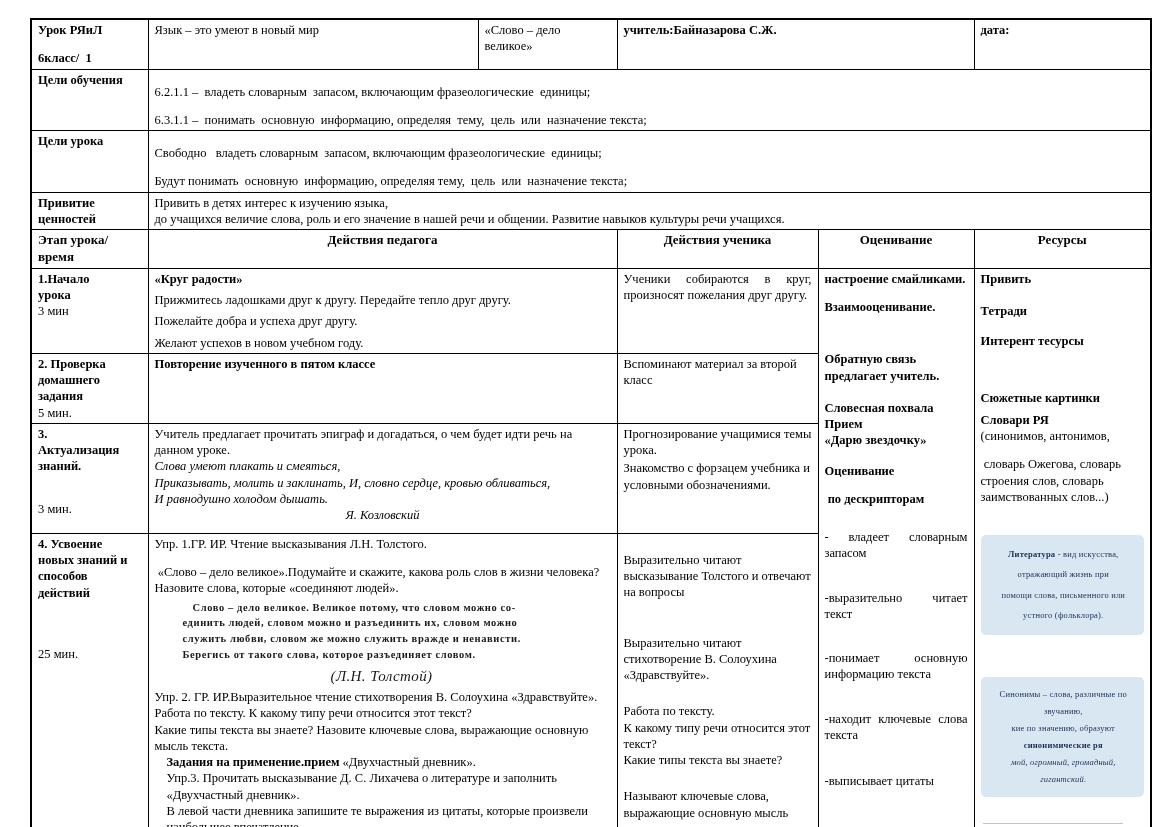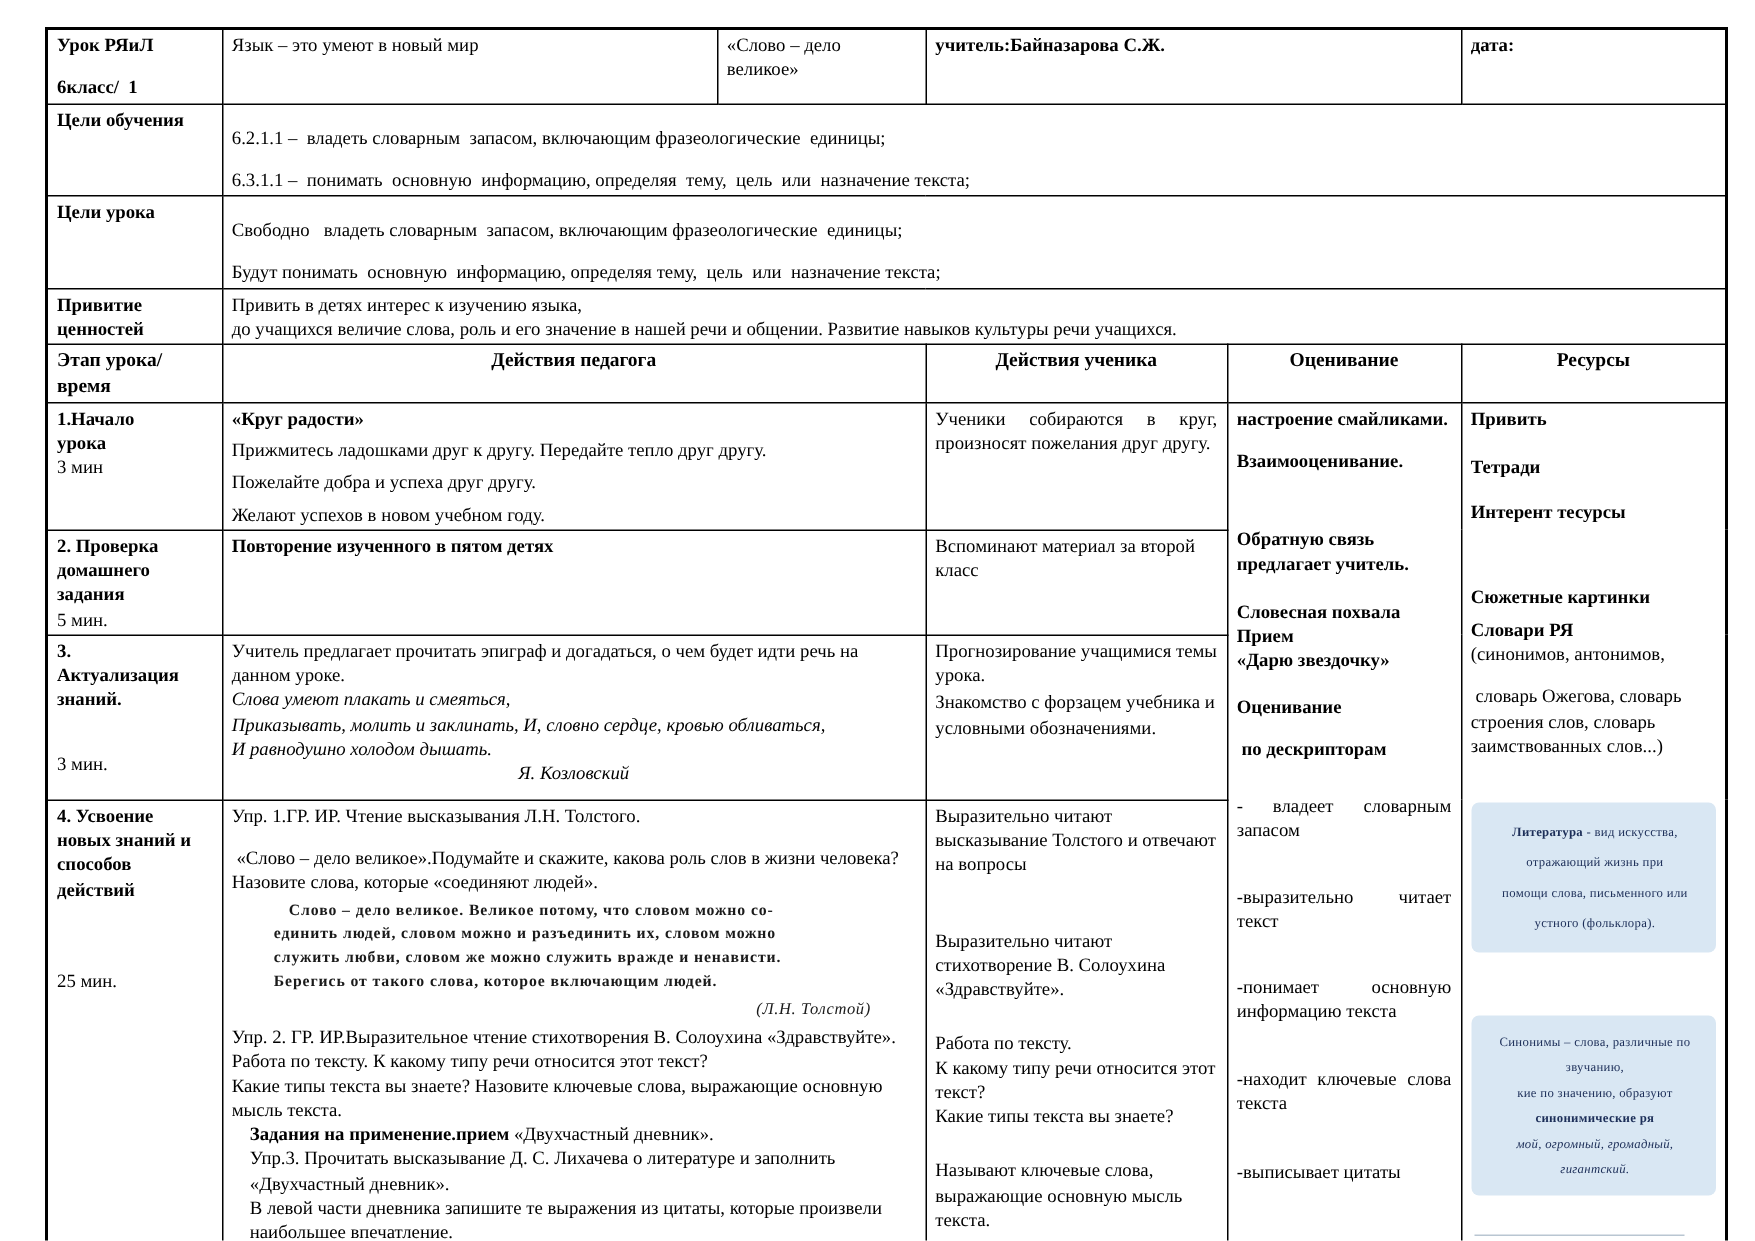--- a/index.html
+++ b/index.html
@@ -17,29 +17,29 @@
   .hdr{font-weight:bold;font-size:13px;}
   .g{margin-bottom:5px;}
   .ind{padding-left:12px;}
   .time{font-weight:normal;}
   .mt26{margin-top:26px;}
   .mt45{margin-top:45px;}
   
   .tquote{margin:3px 0 2px 28px;width:412px;font-size:10.5px;font-weight:bold;
           letter-spacing:0.6px;line-height:1.5;color:#1a1a1a;}
   .tquote .q1{padding-left:10px;}
-  .tquote .qa{font-weight:normal;font-style:italic;font-size:11px;text-align:right;
+  .tquote .qa{font-weight:normal;font-style:italic;font-size:15px;text-align:center;
               padding-right:14px;letter-spacing:0.4px;margin-top:2px;}
   
   table.mini{border-collapse:collapse;margin:6px 0 4px 14px;width:428px;}
   table.mini td{border:1.5px solid #000;font-size:17px;padding:2px;}
   table.mini .mh{height:24px;}
   table.mini .me{height:25px;}
   
-  .s-gap34{margin-bottom:34px;}
+  .s-gap34{margin-bottom:34px;margin-top:16px;}
   .s-gap20{margin-bottom:20px;}
   .s-gap16{margin-bottom:16px;}
   .a-blk{font-weight:bold;}
   .mb12{margin-bottom:12px;}
   .mb36{margin-bottom:36px;}
   .mb16{margin-bottom:16px;}
   .mb14{margin-bottom:14px;}
   .mb22{margin-bottom:22px;}
   .mb28{margin-bottom:28px;}
   .mb30{margin-bottom:30px;}
@@ -191,21 +191,21 @@
   </tr>
 
   <tr style="height:62px">
     <td>
       <div class="b">2. Проверка</div>
       <div class="b">домашнего</div>
       <div class="b">задания</div>
       <div class="time">5 мин.</div>
     </td>
     <td colspan="2">
-      <div class="b">Повторение изученного в пятом  детях</div>
+      <div class="b">Повторение изученного в пятом  классе</div>
     </td>
     <td>
       <div>Вспоминают материал за второй класс</div>
     </td>
   </tr>
 
   <tr style="height:110px">
     <td>
       <div class="b">3.</div>
       <div class="b">Актуализация</div>
@@ -233,21 +233,21 @@
       <div class="b">действий</div>
       <div class="time mt45">25 мин.</div>
     </td>
     <td colspan="2">
       <div>Упр. 1.ГР. ИР. Чтение высказывания Л.Н. Толстого.</div>
       <div class="pre"> «Слово – дело великое».Подумайте и скажите, какова роль слов в жизни человека? Назовите слова, которые «соединяют людей».</div>
       <div class="tquote">
         <div class="ql q1">Слово – дело великое. Великое потому, что словом можно со-</div>
         <div class="ql">единить людей, словом можно и разъединить их, словом можно</div>
         <div class="ql">служить любви, словом же можно служить вражде и ненависти.</div>
-        <div class="ql">Берегись от такого слова, которое включающим людей.</div>
+        <div class="ql">Берегись от такого слова, которое разъединяет словом.</div>
         <div class="qa">(Л.Н. Толстой)</div>
       </div>
       <div>Упр. 2. ГР. ИР.Выразительное чтение стихотворения В. Солоухина «Здравствуйте».</div>
       <div>Работа по тексту. К какому типу речи относится этот текст?</div>
       <div>Какие типы текста вы знаете? Назовите ключевые слова, выражающие основную мысль текста.</div>
       <div class="ind"><span class="b">Задания на применение.прием</span><span> «Двухчастный дневник».</span></div>
       <div class="ind">Упр.3. Прочитать  высказывание Д. С. Лихачева о литературе и заполнить «Двухчастный дневник».</div>
       <div class="ind">В левой части дневника запишите те выражения из цитаты, которые произвели наибольшее впечатление.</div>
       <div class="ind">В правой графе вы должны объяснить, почему записали именно их.</div>
       <table class="mini">

